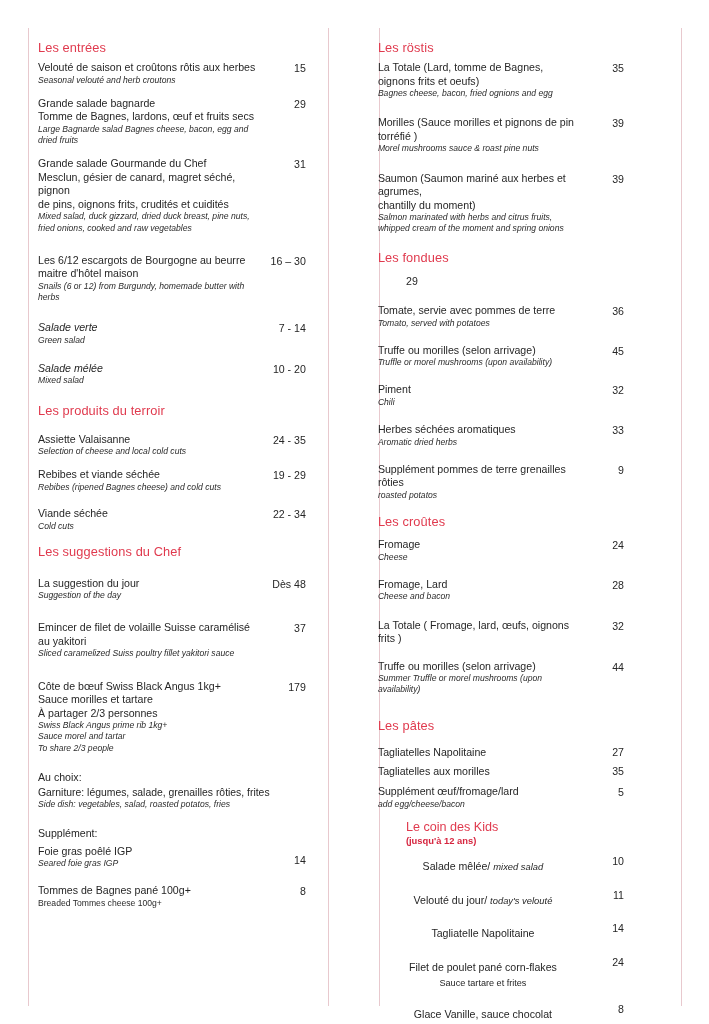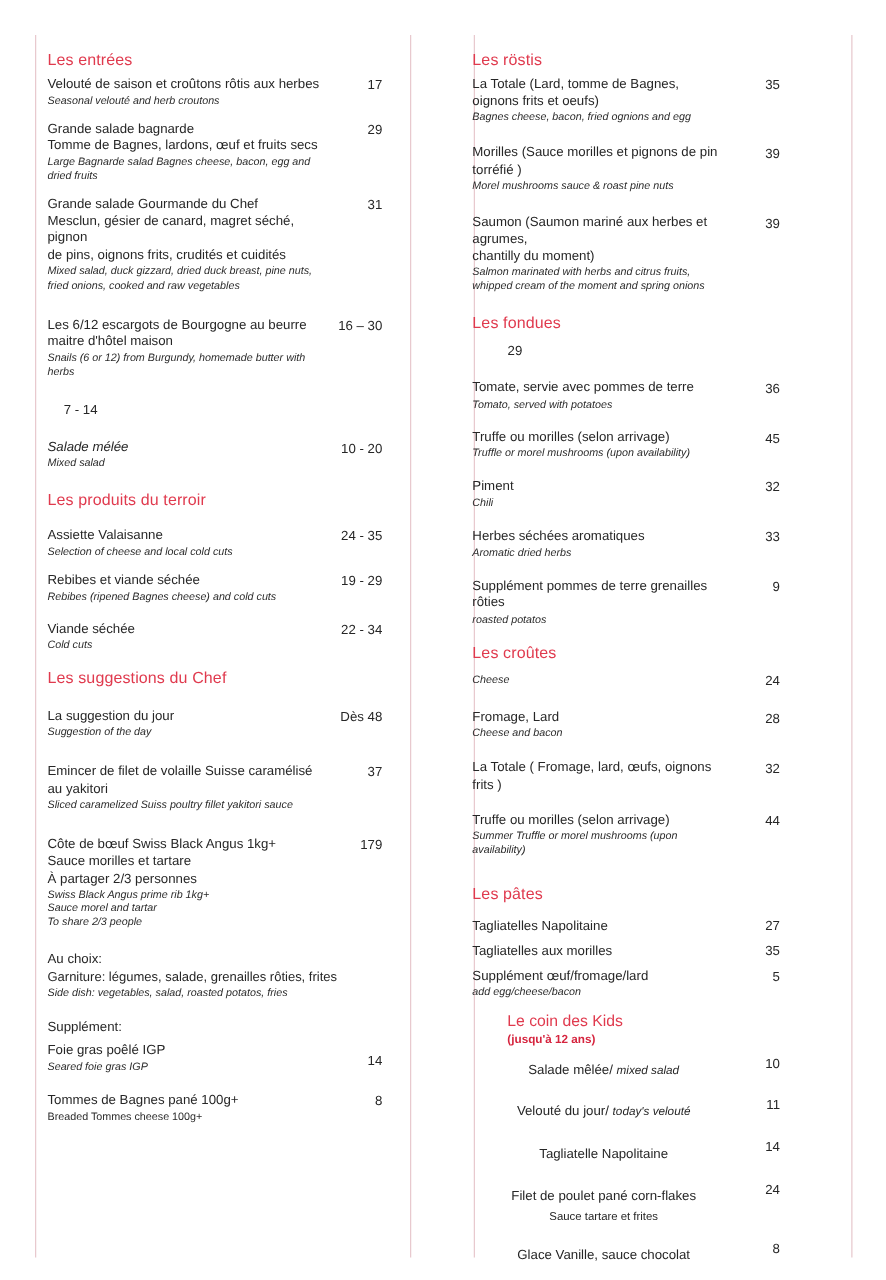--- a/index.html
+++ b/index.html
@@ -168,21 +168,21 @@
     <div class="col col-left">
 
       <div class="sec">
         <h2 class="section-title">Les entrées</h2>
 
         <div class="item">
           <div class="body">
             <span class="name">Velouté de saison et croûtons rôtis aux herbes</span>
             <span class="desc">Seasonal velouté and herb croutons</span>
           </div>
-          <div class="price">17</div>
+          <div class="price">15</div>
         </div>
 
         <div class="item">
           <div class="body">
             <span class="name">Grande salade bagnarde</span>
             <span class="name">Tomme de Bagnes, lardons, œuf et fruits secs</span>
             <span class="desc">Large Bagnarde salad Bagnes cheese, bacon, egg and dried fruits</span>
           </div>
           <div class="price">29</div>
         </div>
@@ -202,20 +202,24 @@
           <div class="body">
             <span class="name">Les 6/12 escargots de Bourgogne au beurre</span>
             <span class="name">maitre d'hôtel maison</span>
             <span class="desc">Snails (6 or 12) from Burgundy, homemade butter with</span>
             <span class="desc">herbs</span>
           </div>
           <div class="price">16 – 30</div>
         </div>
 
         <div class="item" style="margin-top:18px;">
+          <div class="body">
+            <span class="name it">Salade verte</span>
+            <span class="desc">Green salad</span>
+          </div>
           <div class="price">7 - 14</div>
         </div>
 
         <div class="item" style="margin-top:16px;">
           <div class="body">
             <span class="name it">Salade mélée</span>
             <span class="desc">Mixed salad</span>
           </div>
           <div class="price">10 - 20</div>
         </div>
@@ -388,20 +392,21 @@
           </div>
           <div class="price">9</div>
         </div>
       </div>
 
       <div class="sec" style="margin-top:13px;">
         <h2 class="section-title">Les croûtes</h2>
 
         <div class="item" style="margin-top:8px;">
           <div class="body">
+            <span class="name">Fromage</span>
             <span class="desc">Cheese</span>
           </div>
           <div class="price">24</div>
         </div>
 
         <div class="item" style="margin-top:15px;">
           <div class="body">
             <span class="name">Fromage, Lard</span>
             <span class="desc">Cheese and bacon</span>
           </div>

